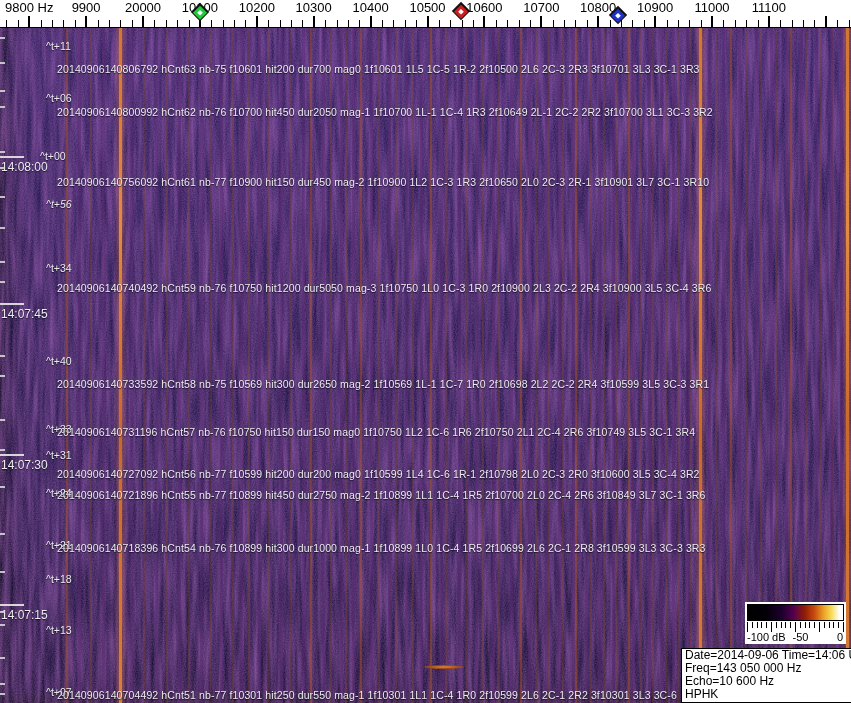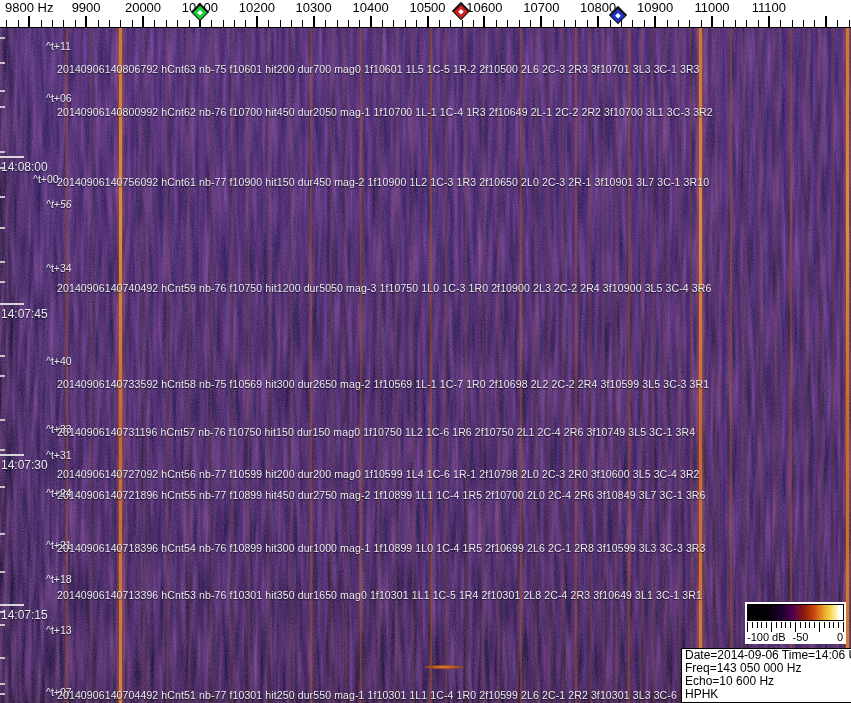--- a/index.html
+++ b/index.html
@@ -178,37 +178,36 @@
         <div class="streak s-purple" style="left: 840px;"></div>
         <div class="trace" style="left: 424px; top: 638px; width: 40px; height: 4px;"></div>
       </div>
   </div>
 
   <div class="overlay">
       <div class="ovtext tmark" style="left: 46px; top: 40px;">^t+11</div>
       <div class="ovtext logline" style="left: 57px; top: 63px;">20140906140806792 hCnt63 nb-75 f10601 hit200 dur700 mag0 1f10601 1L5 1C-5 1R-2 2f10500 2L6 2C-3 2R3 3f10701 3L3 3C-1 3R3</div>
       <div class="ovtext tmark" style="left: 46px; top: 92px;">^t+06</div>
       <div class="ovtext logline" style="left: 57px; top: 106px;">20140906140800992 hCnt62 nb-76 f10700 hit450 dur2050 mag-1 1f10700 1L-1 1C-4 1R3 2f10649 2L-1 2C-2 2R2 3f10700 3L1 3C-3 3R2</div>
-      <div class="ovtext tmark" style="left: 33px; top: 150px; margin-top: 23px;">^t+00</div>
+      <div class="ovtext tmark" style="left: 40px; top: 150px;">^t+00</div>
       <div class="ovtext logline" style="left: 57px; top: 176px;">20140906140756092 hCnt61 nb-77 f10900 hit150 dur450 mag-2 1f10900 1L2 1C-3 1R3 2f10650 2L0 2C-3 2R-1 3f10901 3L7 3C-1 3R10</div>
       <div class="ovtext tmark" style="left: 46px; top: 198px; font-style: italic;">^t+56</div>
       <div class="ovtext tmark" style="left: 46px; top: 262px;">^t+34</div>
       <div class="ovtext logline" style="left: 57px; top: 282px;">20140906140740492 hCnt59 nb-76 f10750 hit1200 dur5050 mag-3 1f10750 1L0 1C-3 1R0 2f10900 2L3 2C-2 2R4 3f10900 3L5 3C-4 3R6</div>
       <div class="ovtext tmark" style="left: 46px; top: 355px;">^t+40</div>
       <div class="ovtext logline" style="left: 57px; top: 378px;">20140906140733592 hCnt58 nb-75 f10569 hit300 dur2650 mag-2 1f10569 1L-1 1C-7 1R0 2f10698 2L2 2C-2 2R4 3f10599 3L5 3C-3 3R1</div>
       <div class="ovtext tmark" style="left: 46px; top: 423px;">^t+33</div>
       <div class="ovtext logline" style="left: 57px; top: 426px;">20140906140731196 hCnt57 nb-76 f10750 hit150 dur150 mag0 1f10750 1L2 1C-6 1R6 2f10750 2L1 2C-4 2R6 3f10749 3L5 3C-1 3R4</div>
       <div class="ovtext tmark" style="left: 46px; top: 449px;">^t+31</div>
       <div class="ovtext logline" style="left: 57px; top: 468px;">20140906140727092 hCnt56 nb-77 f10599 hit200 dur200 mag0 1f10599 1L4 1C-6 1R-1 2f10798 2L0 2C-3 2R0 3f10600 3L5 3C-4 3R2</div>
       <div class="ovtext tmark" style="left: 46px; top: 487px;">^t+24</div>
       <div class="ovtext logline" style="left: 57px; top: 489px;">20140906140721896 hCnt55 nb-77 f10899 hit450 dur2750 mag-2 1f10899 1L1 1C-4 1R5 2f10700 2L0 2C-4 2R6 3f10849 3L7 3C-1 3R6</div>
       <div class="ovtext tmark" style="left: 46px; top: 539px;">^t+21</div>
       <div class="ovtext logline" style="left: 57px; top: 542px;">20140906140718396 hCnt54 nb-76 f10899 hit300 dur1000 mag-1 1f10899 1L0 1C-4 1R5 2f10699 2L6 2C-1 2R8 3f10599 3L3 3C-3 3R3</div>
       <div class="ovtext tmark" style="left: 46px; top: 573px;">^t+18</div>
-      <div class="ovtext logline" style="left: 57px; top: 589px;">20140906140713396 hCnt53 nb-76 f10301 hit350 dur1650 mag0 1f10301 1L1 1C-5 1R4 2f10301 2L8 2C-4 2R3 3f10649 3L1 3C-1 3R1</div>
       <div class="ovtext tmark" style="left: 46px; top: 624px;">^t+13</div>
       <div class="ovtext tmark" style="left: 46px; top: 686px;">^t+07</div>
       <div class="ovtext logline" style="left: 57px; top: 689px;">20140906140704492 hCnt51 nb-77 f10301 hit250 dur550 mag-1 1f10301 1L1 1C-4 1R0 2f10599 2L6 2C-1 2R2 3f10301 3L3 3C-6</div>
       <div class="ttick" style="top: 156px;"></div>
       <div class="ovtext tlabel" style="top: 160px;">14:08:00</div>
       <div class="ttick" style="top: 303px;"></div>
       <div class="ovtext tlabel" style="top: 307px;">14:07:45</div>
       <div class="ttick" style="top: 454px;"></div>
       <div class="ovtext tlabel" style="top: 458px;">14:07:30</div>
       <div class="ttick" style="top: 604px;"></div>

